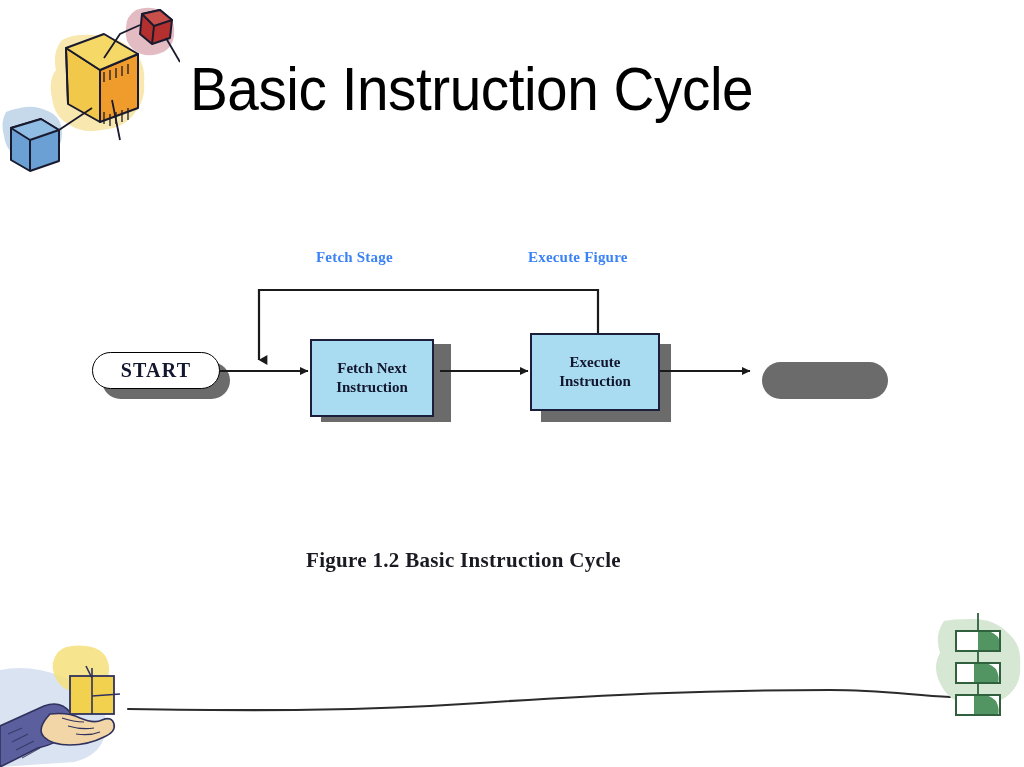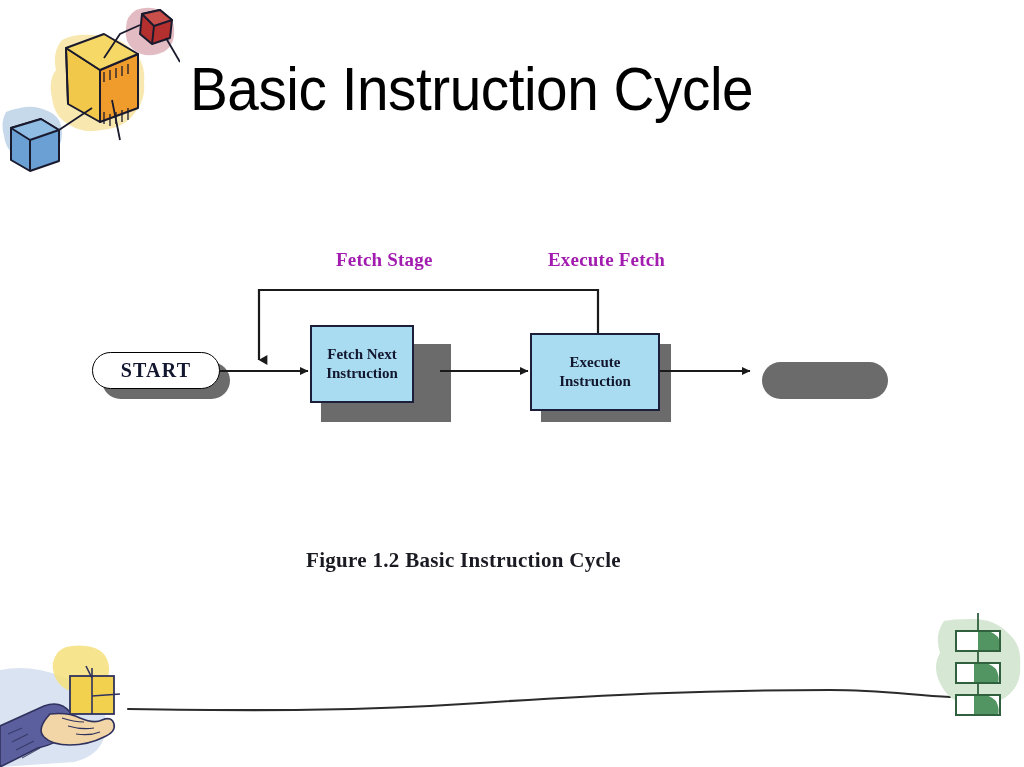--- a/index.html
+++ b/index.html
@@ -72,25 +72,24 @@
     left: 0px;
     top: 230px;
     width: 1024px;
     height: 220px;
   }
 
   .stage-label {
     position: absolute;
     font-family: "Liberation Serif", serif;
     font-weight: bold;
-    font-size: 19px;
-    color: #a21caf;
+    font-size: 15px;
+    color: #3b82f6;
     white-space: nowrap;
     letter-spacing: 0.2px;
-    margin-left: 20px;
   }
   #label-fetch-stage { left: 316px; top: 19px; }
   #label-execute-stage { left: 528px; top: 19px; }
 
   
   .proc-box {
     position: absolute;
     background: #a9dcf0;
     border: 2px solid #1b1f3b;
     box-sizing: border-box;
@@ -103,21 +102,21 @@
     font-size: 15px;
     color: #12162e;
     line-height: 1.28;
     z-index: 3;
   }
   .proc-shadow {
     position: absolute;
     background: #6b6b6b;
     z-index: 2;
   }
-  #box-fetch   { left: 310px; top: 95px; width: 104px; height: 78px; }
+  #box-fetch   { left: 310px; top: 109px; width: 124px; height: 78px; }
   #shadow-fetch{ left: 321px; top: 114px; width: 130px; height: 78px; }
   #box-execute { left: 530px; top: 103px; width: 130px; height: 78px; }
   #shadow-execute{ left: 541px; top: 114px; width: 130px; height: 78px; }
 
   
   .term-pill {
     position: absolute;
     background: #ffffff;
     border: 1.5px solid #000000;
     border-radius: 999px;
@@ -215,21 +214,21 @@
       <path d="M112 100 L120 140"></path>
       <path d="M66 48 L68 104"></path>
     </g>
   </svg>
 
   <div id="slide-title">Basic Instruction Cycle</div>
 
   <div id="figure">
 
     <div class="stage-label" id="label-fetch-stage">Fetch Stage</div>
-    <div class="stage-label" id="label-execute-stage">Execute Fetch</div>
+    <div class="stage-label" id="label-execute-stage">Execute Figure</div>
 
     <div class="term-shadow" id="pillshadow-start"></div>
     <div class="term-shadow" id="pillshadow-halt"></div>
     <div class="proc-shadow" id="shadow-fetch"></div>
     <div class="proc-shadow" id="shadow-execute"></div>
 
     <div class="term-pill" id="pill-start">
       <span>START</span>
     </div>
 

